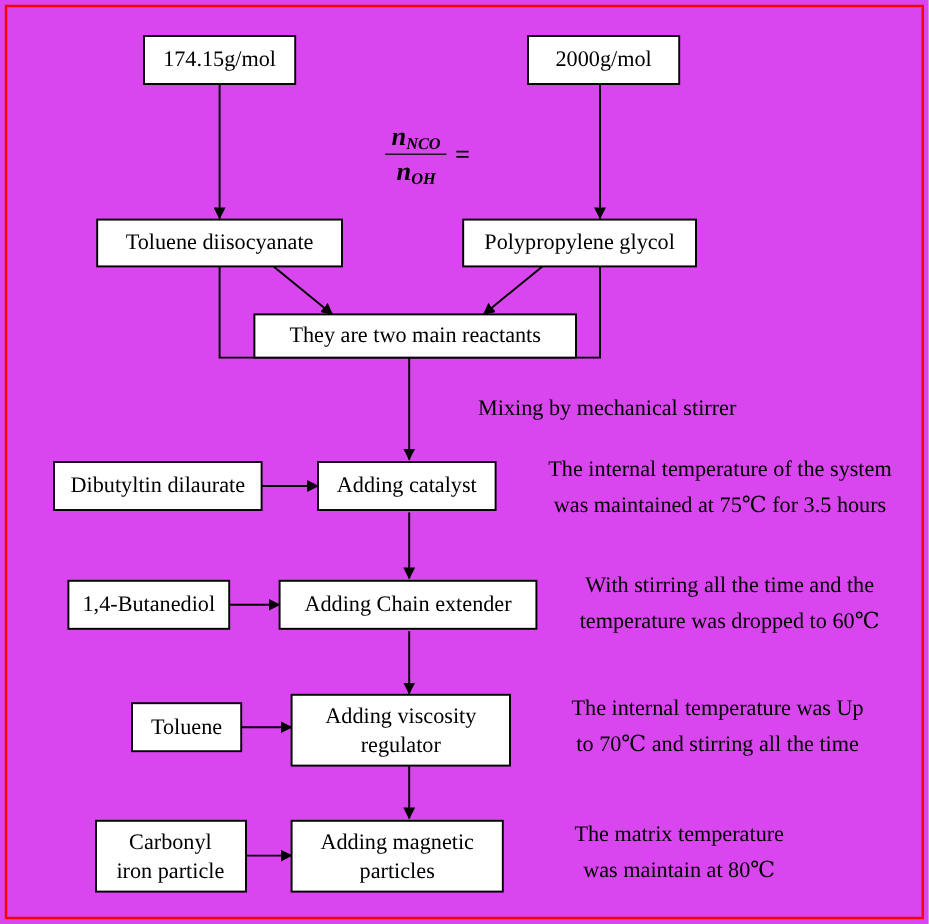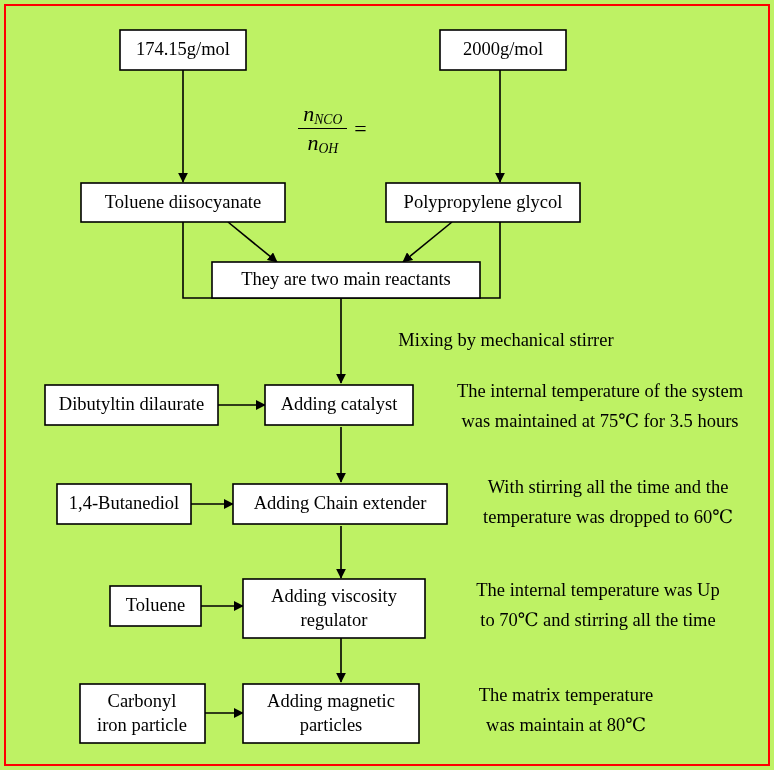--- a/index.html
+++ b/index.html
@@ -4,21 +4,21 @@
 <style>
   html, body {
     margin: 0;
     padding: 0;
     background: #ffffff;
   }
   #page {
     position: relative;
     width: 774px;
     height: 770px;
-    background: #bef264;
+    background: #d946ef;
     box-sizing: border-box;
     overflow: hidden;
     font-family: "Liberation Serif", "DejaVu Serif", serif;
   }
   #outer-frame {
     position: absolute;
     left: 4px;
     top: 4px;
     width: 766px;
     height: 762px;
@@ -57,32 +57,33 @@
   }
   .notetext {
     font-family: "Liberation Serif", "DejaVu Serif", serif;
     font-size: 18.5px;
     fill: #000000;
     text-anchor: middle;
   }
   
   #formula {
     position: absolute;
-    left: 176px;
+    left: 200px;
     top: 90px;
     width: 320px;
     height: 78px;
     display: flex;
     align-items: center;
     justify-content: center;
     font-family: "Liberation Serif", "DejaVu Serif", serif;
     font-style: italic;
     font-size: 22px;
     color: #000;
     white-space: nowrap;
+    font-weight: bold;
   }
   .frac {
     display: inline-flex;
     flex-direction: column;
     align-items: center;
     vertical-align: middle;
     line-height: 1.12;
   }
   .frac .num {
     padding: 0 5px 1px 5px;

